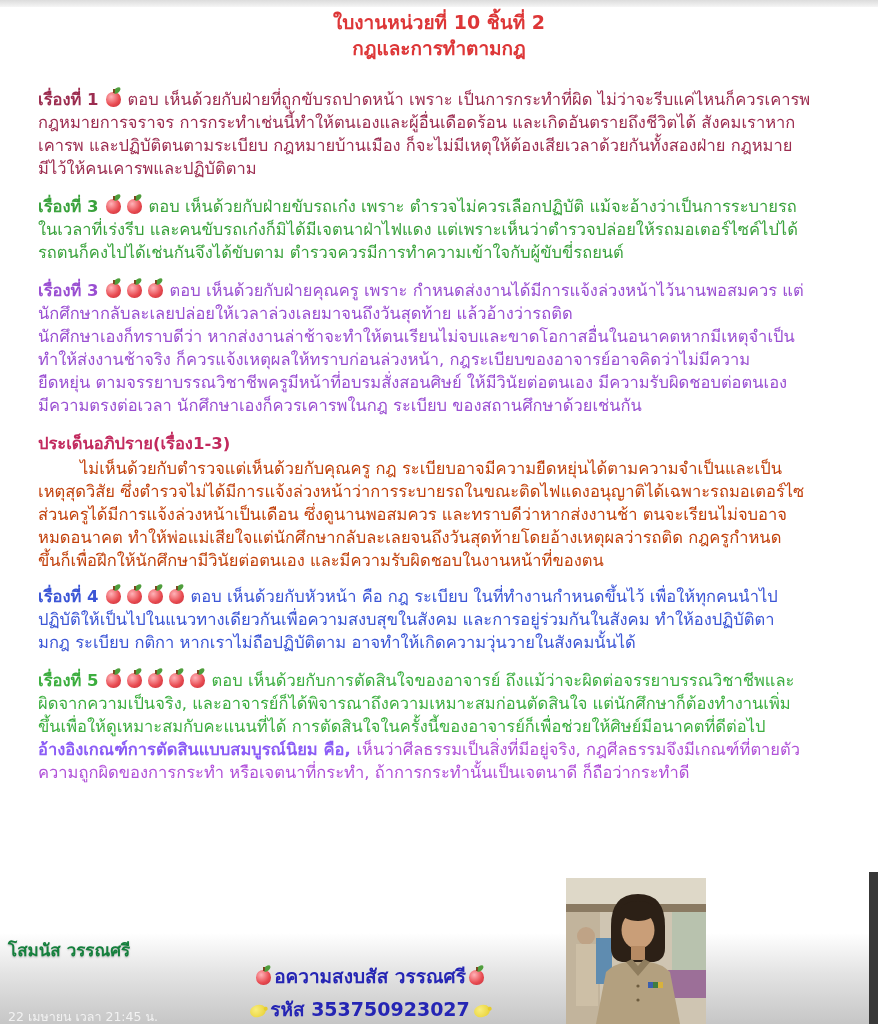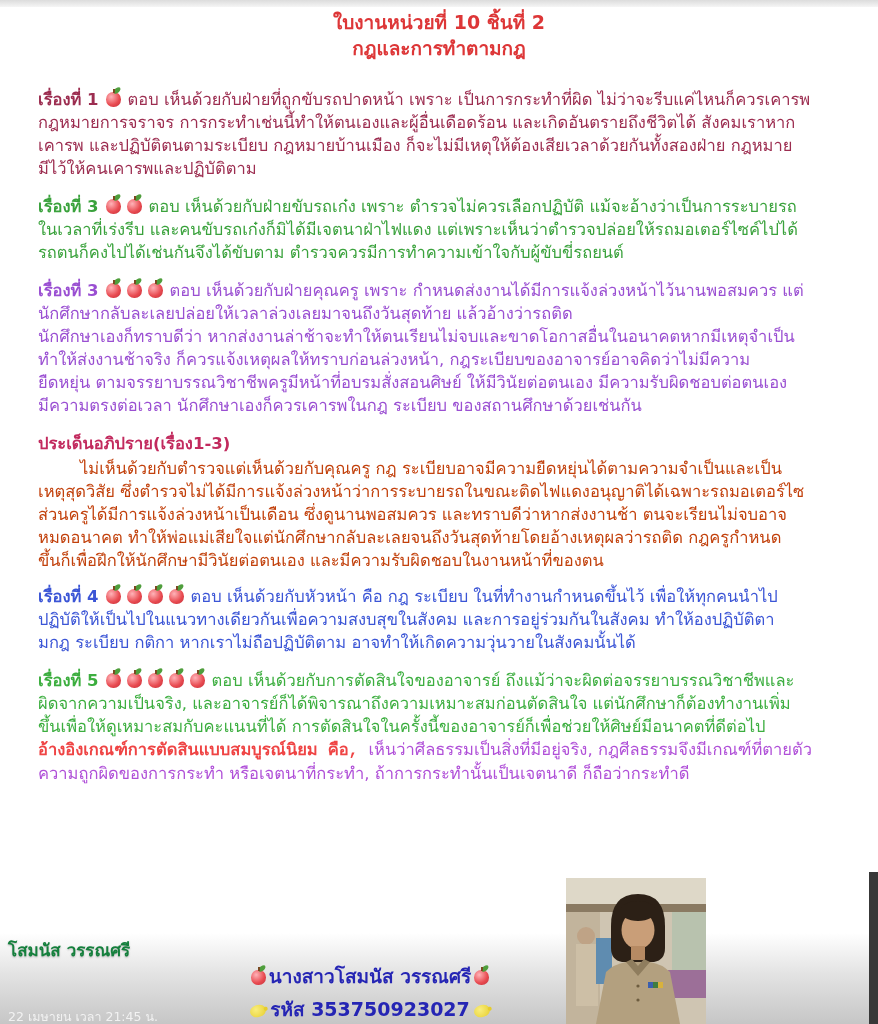--- a/index.html
+++ b/index.html
@@ -12,21 +12,21 @@
   .para{margin:0 0 15px 0;}
   .ptext{white-space:pre-line;margin-left:4px;}
   .label{font-weight:bold;margin-right:4px;}
   .sec1{color:#9c2d50;}
   .sec2{color:#3aa23c;}
   .sec3{color:#9a4fd2;}
   .sec4{color:#3b55d6;}
   .sec5{color:#3cae3f;margin-top:8px;}
   .disc-head{color:#c22a5e;font-weight:bold;margin:0 0 2px 0;}
   .disc-body{color:#c2410c;white-space:pre-line;text-indent:42px;margin:0 0 13px 0;}
-  .criterion{color:#ef4444;font-weight:bold;font-family:Liberation Mono, monospace;}
+  .criterion{color:#8b5cf6;font-weight:bold;}
   .purple{color:#b050d8;white-space:pre-line;}
   
   .apple{display:inline-block;width:15px;height:15px;margin:0 3px;vertical-align:-2px;position:relative;
          background:radial-gradient(circle at 35% 32%,#ffb3b8,#e84a50 58%,#c02f3a);border-radius:48%;}
   .apple::before{content:"";position:absolute;left:7px;top:-4px;width:8px;height:5px;background:#4f9e3c;
          border-radius:70% 30% 70% 30%;transform:rotate(-24deg);}
   .apple::after{content:"";position:absolute;left:7px;top:-3px;width:2px;height:4px;background:#7a4a22;}
   .lemon{display:inline-block;width:16px;height:12px;margin:0 4px;vertical-align:-1px;position:relative;
          background:radial-gradient(circle at 40% 35%,#f9ee7e,#e6cd2c);border-radius:50%/55%;transform:rotate(-16deg);}
   .lemon::before{content:"";position:absolute;right:-2px;top:4px;width:4px;height:4px;background:#e6cd2c;border-radius:50%;}
@@ -95,21 +95,21 @@
 ขึ้นเพื่อให้ดูเหมาะสมกับคะแนนที่ได้ การตัดสินใจในครั้งนี้ของอาจารย์ก็เพื่อช่วยให้ศิษย์มีอนาคตที่ดีต่อไป
 </span><span class="criterion">อ้างอิงเกณฑ์การตัดสินแบบสมบูรณ์นิยม คือ, </span><span class="purple">เห็นว่าศีลธรรมเป็นสิ่งที่มีอยู่จริง, กฎศีลธรรมจึงมีเกณฑ์ที่ตายตัว
 ความถูกผิดของการกระทำ หรือเจตนาที่กระทำ, ถ้าการกระทำนั้นเป็นเจตนาดี ก็ถือว่ากระทำดี</span>
     </p>
 
   </main>
 
   <div class="bottom-band"></div>
 
   <div class="footer-name">
-    <div><span class="apple"></span><span>นางสาวโสมนัส  วรรณศรี</span><span class="apple"></span></div>
+    <div><span class="apple"></span><span>อความสงบสัส  วรรณศรี</span><span class="apple"></span></div>
     <div><span class="lemon"></span><span>รหัส 353750923027</span><span class="lemon"></span></div>
   </div>
 
   <div class="photo">
     <svg viewBox="0 0 140 146" width="140" height="146">
       <rect width="140" height="146" fill="#cfc5b2"></rect>
       <rect width="140" height="26" fill="#ded8c8"></rect>
       <rect y="26" width="140" height="8" fill="#8a7a62"></rect>
       <rect x="0" y="34" width="34" height="112" fill="#c2b49c"></rect>
       <circle cx="20" cy="58" r="9" fill="#bfa386"></circle>

